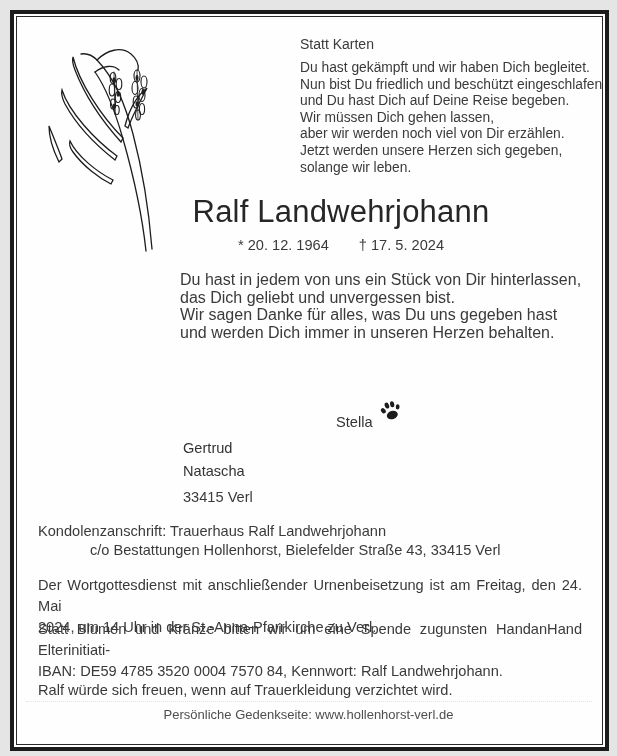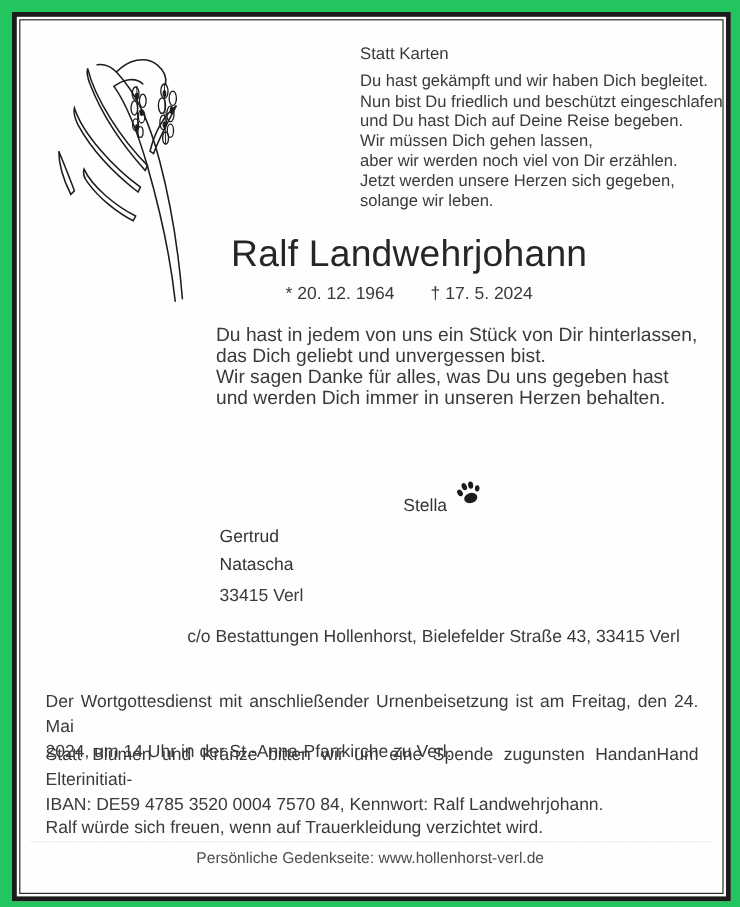--- a/index.html
+++ b/index.html
@@ -1,17 +1,17 @@
 <!DOCTYPE html>
 <html><head>
 <meta charset="utf-8">
 <style>
   html,body{margin:0;padding:0;background:#ffffff;}
   .page{
-    position:relative;width:617px;height:756px;background:#22c55e;
+    position:relative;width:617px;height:756px;background:#e5e5e5;
     font-family:"Liberation Sans","DejaVu Sans",sans-serif;
     color:#333;overflow:hidden;
   }
   .card-border{
     position:absolute;left:10px;top:10px;width:599px;height:741px;
     border:4px solid #1b1b1b;box-sizing:border-box;background:#fefefe;
   }
   .card-inner-line{
     position:absolute;inset:2px;border:1px solid #2a2a2a;
   }
@@ -21,21 +21,21 @@
   .name-block{left:178px;top:194px;width:326px;text-align:center;}
   .name{font-size:31px;color:#262626;letter-spacing:0.2px;white-space:nowrap;}
   .dates{margin-top:7px;font-size:14.6px;color:#3a3a3a;display:flex;justify-content:center;gap:30px;}
   .tribute{left:180px;top:271px;font-size:16px;line-height:17.5px;color:#3a3a3a;}
   .mourners1{left:183px;top:362px;font-size:14.6px;line-height:23.4px;color:#333;}
   .stella{left:336px;top:414px;font-size:14.6px;color:#333;}
   .paw{left:379px;top:399px;width:24px;height:24px;}
   .mourners2{left:183px;top:437px;font-size:14.6px;line-height:23.4px;color:#333;}
   .city{left:183px;top:489px;font-size:14.6px;color:#3a3a3a;}
   .condolence{left:38px;top:522px;font-size:14.6px;line-height:19px;color:#3a3a3a;width:555px;}
-  .condolence .indent{margin-left:118px;}
+  .condolence .indent{margin-left:52px;}
   .para{left:38px;width:544px;font-size:14.6px;line-height:21px;color:#3a3a3a;}
   .service{top:575px;}
   .donation{top:619px;}
   .jl{text-align:justify;text-align-last:justify;}
   .nomourning{left:38px;top:682px;font-size:14.6px;color:#3a3a3a;}
   .rule{left:26px;top:701px;width:566px;border-top:1px dotted #dde0e4;}
   .memorial{left:0;top:707px;width:617px;text-align:center;font-size:13px;color:#4e4e4e;}
   .wheat{left:25px;top:33px;width:160px;height:222px;}
   svg{display:block;}
 </style>
@@ -131,20 +131,25 @@
   </svg>
 
   <div class="abs mourners2">
     <div>Gertrud</div>
     <div>Natascha</div>
   </div>
 
   <div class="abs city">33415 Verl</div>
 
   <div class="abs condolence">
+    <div>
+      <span>Kondolenzanschrift:</span>
+      <span> </span>
+      <span>Trauerhaus Ralf Landwehrjohann</span>
+    </div>
     <div class="indent">c/o Bestattungen Hollenhorst, Bielefelder Straße 43, 33415 Verl</div>
   </div>
 
   <div class="abs para service">
     <div class="jl">Der Wortgottesdienst mit anschließender Urnenbeisetzung ist am Freitag, den 24. Mai</div>
     <div>2024, um 14 Uhr in der St.-Anna-Pfarrkirche zu Verl.</div>
   </div>
 
   <div class="abs para donation">
     <div class="jl">Statt Blumen und Kränze bitten wir um eine Spende zugunsten HandanHand Elterinitiati-</div>

